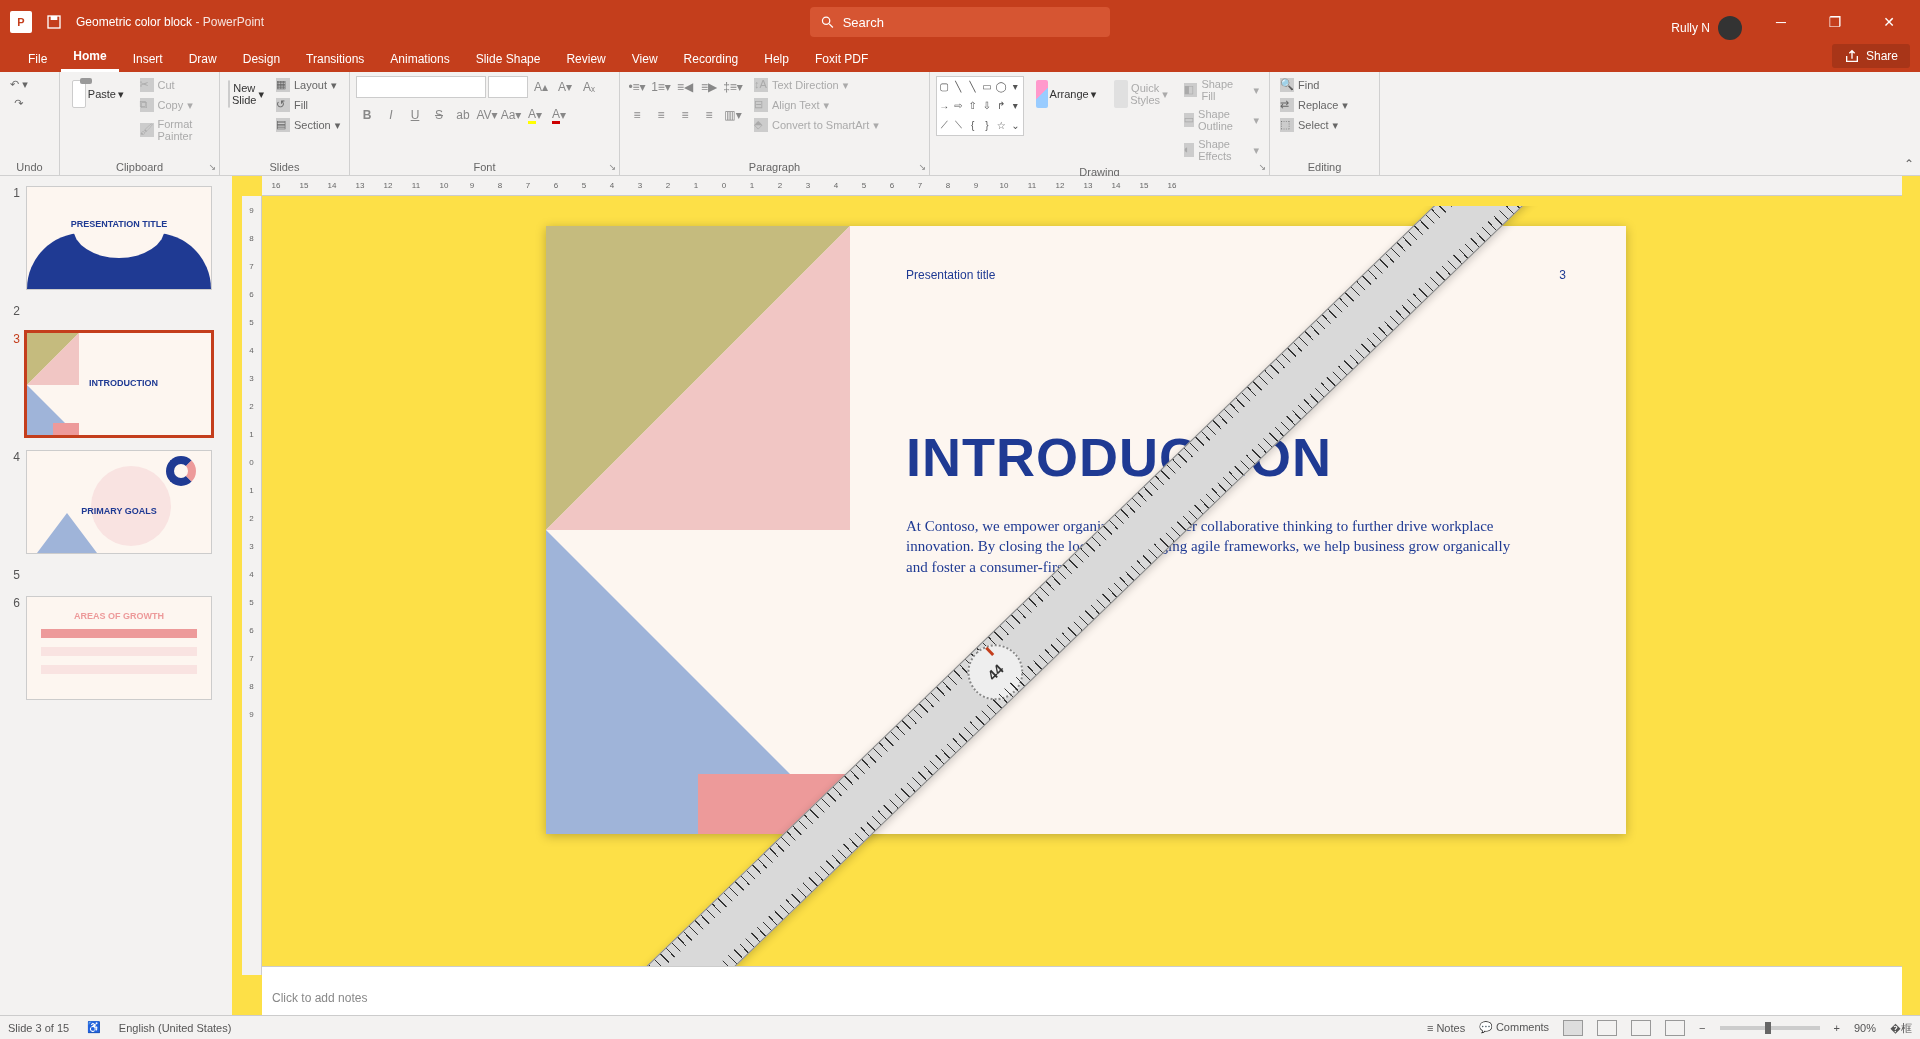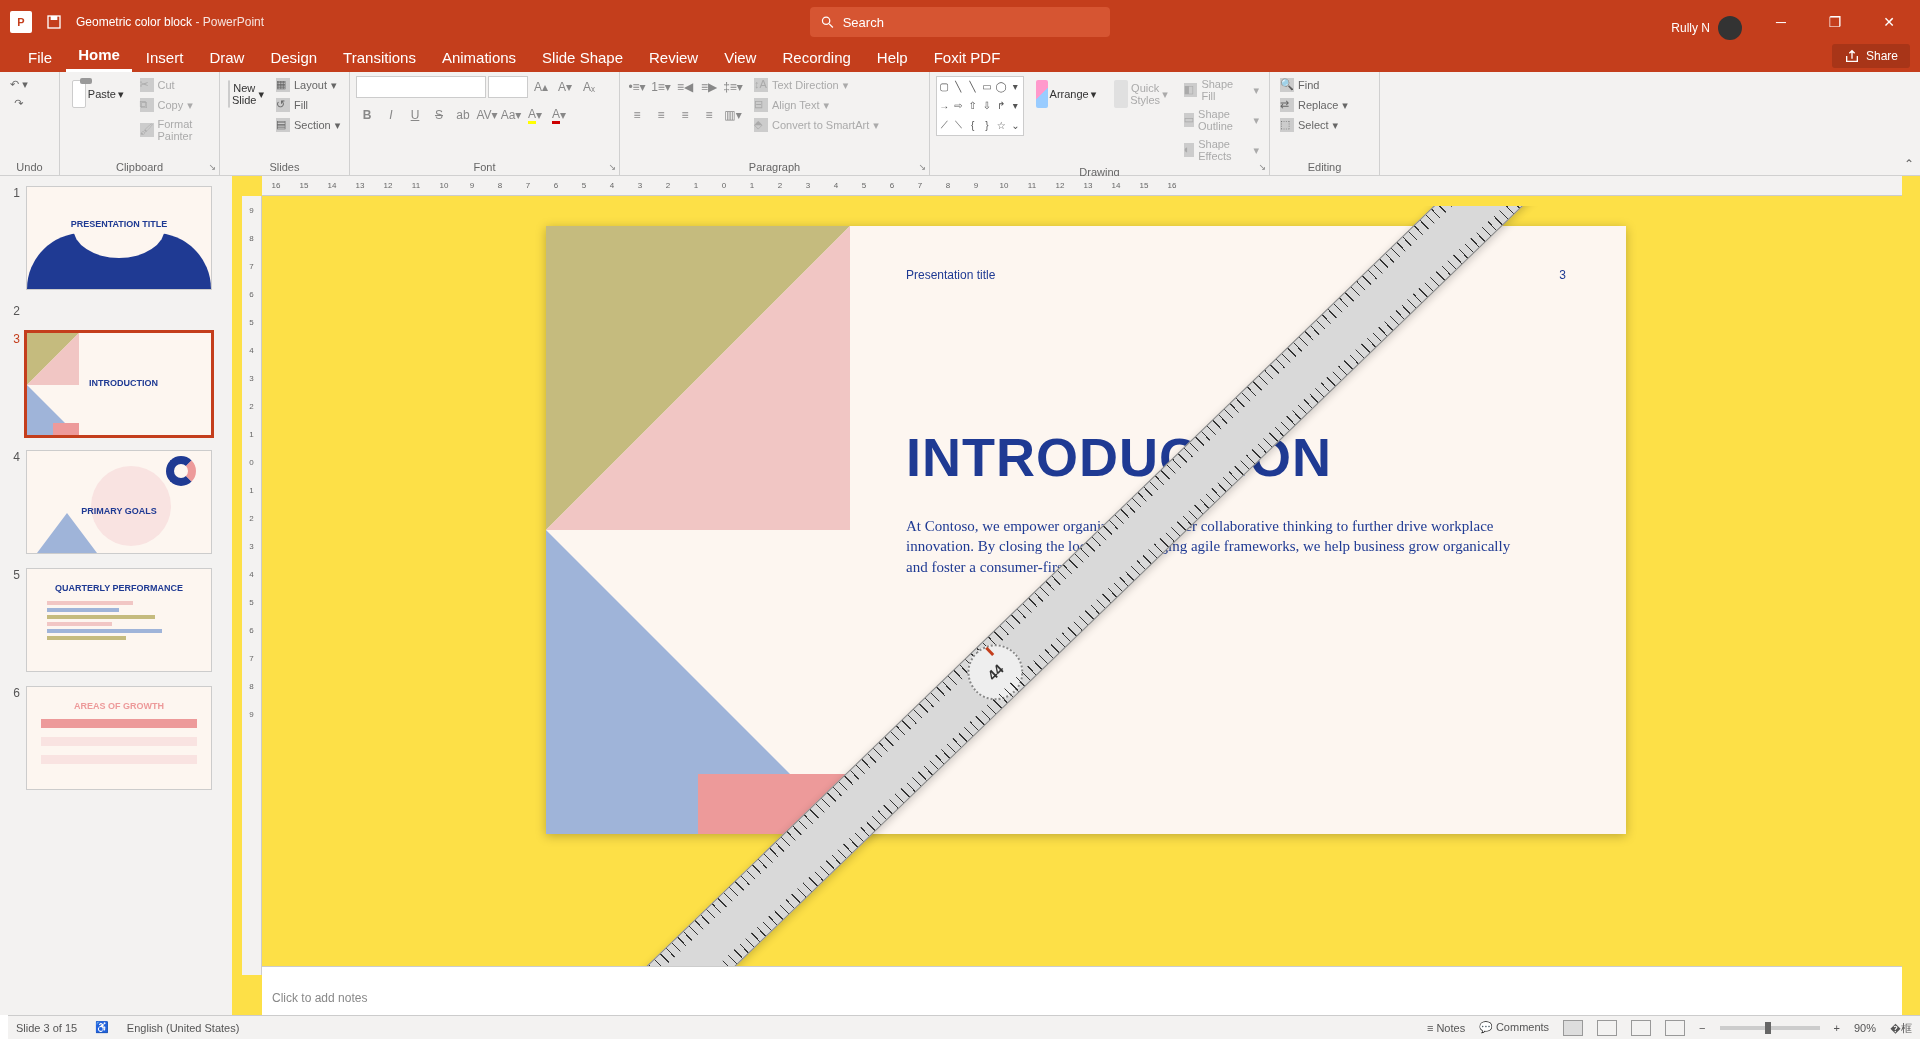--- a/index.html
+++ b/index.html
@@ -13,21 +13,21 @@
 .titlebar .search { position: absolute; left: 50%; transform: translateX(-50%); width: 300px; height: 30px; background: #d65532; border-radius: 4px; display: flex; align-items: center; padding: 0 10px; gap: 8px; color: #fff; }
 .titlebar .search input { background: transparent; border: none; color: #fff; font-size: 13px; outline: none; width: 100%; }
 .titlebar .search input::placeholder { color: #fff; }
 .titlebar .right { position: absolute; right: 0; display: flex; align-items: flex-end; gap: 8px; padding-right: 8px; }
 .titlebar .user { display: flex; align-items: center; gap: 8px; padding: 4px 8px; }
 .titlebar .avatar { width: 24px; height: 24px; background: #333; border-radius: 50%; }
 .titlebar .winbtn { width: 46px; height: 44px; display: flex; align-items: center; justify-content: center; font-size: 14px; }
 
 
 .menutabs { height: 28px; background: #c43e1c; display: flex; align-items: flex-end; padding-left: 16px; gap: 2px; }
-.menutabs .tab { padding: 6px 12px; color: #fff; font-size: 15px; cursor: pointer; }
+.menutabs .tab { padding: 6px 12px; color: #fff; font-size: 12px; cursor: pointer; }
 .menutabs .tab.active { border-bottom: 3px solid #fff; font-weight: 600; }
 .menutabs .share { margin-left: auto; margin-right: 10px; background: #a83518; padding: 4px 12px; border-radius: 3px; display: flex; align-items: center; gap: 6px; color: #fff; font-size: 12px; margin-bottom: 4px; }
 
 
 .ribbon { height: 104px; background: #f3f2f1; border-bottom: 1px solid #d0d0d0; display: flex; position: relative; }
 .ribbon-group { border-right: 1px solid #d0d0d0; display: flex; flex-direction: column; padding: 4px 6px 2px 6px; position: relative; }
 .ribbon-group .label { font-size: 11px; color: #666; text-align: center; padding-top: 2px; }
 .ribbon-group .body { flex: 1; display: flex; align-items: flex-start; gap: 6px; }
 .ribbon-btn-lg { display: flex; flex-direction: row; align-items: center; justify-content: center; gap: 2px; padding: 4px 6px; font-size: 11px; color: #333; min-width: 40px; }
 .ribbon-btn-lg .ico { width: 28px; height: 28px; background: #e0e0e0; border-radius: 2px; }
@@ -77,21 +77,21 @@
 .diag-ruler::before, .diag-ruler::after { content: ""; position: absolute; left: 0; right: 0; height: 12px; background-image: repeating-linear-gradient(90deg, #333 0 1px, transparent 1px 8px); }
 .diag-ruler::before { top: 0; }
 .diag-ruler::after { bottom: 0; }
 .diag-dial { position: absolute; width: 56px; height: 56px; border-radius: 50%; background: #eee; top: 50%; left: 41%; transform: translate(-50%, -50%); display: flex; align-items: center; justify-content: center; font-size: 14px; color: #333; border: 2px dotted #888; font-weight: bold;}
 .diag-dial::before { content:""; position:absolute; top:2px; right:14px; width:3px; height:10px; background:#c43e1c; }
 
 
 .notes { position: absolute; bottom: 0; left: 30px; right: 18px; height: 30px; background: #fff; border-top: 1px solid #ccc; padding: 24px 10px; font-size: 12px; color: #888; }
 
 
-.status { position: absolute; bottom: 0; left: 8px; right: 0; height: 24px; background: #f3f2f1; border-top: 1px solid #ccc; display: flex; align-items: center; font-size: 11px; color: #555; padding: 0 8px; gap: 18px; }
+.status { position: absolute; bottom: 0; left: 0; right: 0; height: 24px; background: #f3f2f1; border-top: 1px solid #ccc; display: flex; align-items: center; font-size: 11px; color: #555; padding: 0 8px; gap: 18px; }
 .status .right { margin-left: auto; display: flex; align-items: center; gap: 14px; }
 .status .viewbtn { width: 20px; height: 16px; border: 1px solid #999; }
 .zoom-slider { width: 100px; height: 4px; background: #ccc; position: relative; }
 .zoom-slider .handle { position: absolute; top: -4px; left: 45%; width: 6px; height: 12px; background: #666; }
 
 
 .shapes-gal { width: 110px; height: 60px; border: 1px solid #ccc; background: #fff; display: grid; grid-template-columns: repeat(6, 1fr); grid-template-rows: repeat(3, 1fr); }
 .shapes-gal div { border: 0; display:flex; align-items:center; justify-content:center; font-size:10px; color:#555; }
 
 svg.ico-svg { width: 16px; height: 16px; }
@@ -358,31 +358,20 @@
       <div class="thumb-num">4</div>
       <div class="thumb">
         <div style="position:absolute;left:10px;bottom:0;border-bottom:40px solid #9fb4d9;border-right:30px solid transparent;border-left:30px solid transparent"></div>
         <div style="position:absolute;right:15px;top:5px;width:30px;height:30px;border:8px solid #1f3a93;border-radius:50%;border-right-color:#ed9a9a"></div>
         <div style="position:absolute;left:35%;top:15%;width:80px;height:80px;background:#f9e3e1;border-radius:50%"></div>
         <div class="title-text" style="top:55px;left:0;right:0;text-align:center">PRIMARY GOALS</div>
       </div>
     </div>
     <div class="thumb-wrap">
       <div class="thumb-num">5</div>
-      <div class="thumb">
-        <div class="title-text" style="top:14px;left:0;right:0;text-align:center">QUARTERLY PERFORMANCE</div>
-        <div style="position:absolute;top:32px;left:20px;right:20px;bottom:10px;display:flex;flex-direction:column;gap:3px">
-          <div style="height:4px;width:60%;background:#f1c6c4"></div>
-            <div style="height:4px;width:50%;background:#9fb4d9"></div>
-            <div style="height:4px;width:75%;background:#c5bb7e"></div>
-            <div style="height:4px;width:45%;background:#f1c6c4"></div>
-            <div style="height:4px;width:80%;background:#9fb4d9"></div>
-            <div style="height:4px;width:55%;background:#c5bb7e"></div>
-        </div>
-      </div>
     </div>
     <div class="thumb-wrap">
       <div class="thumb-num">6</div>
       <div class="thumb">
         <div class="title-text" style="top:14px;left:0;right:0;text-align:center;color:#ed9a9a">AREAS OF GROWTH</div>
         <div style="position:absolute;top:32px;left:14px;right:14px;bottom:6px;display:flex;flex-direction:column">
           <div style="height:9px;background:#ed9a9a"></div>
             <div style="height:9px;background:#fdf6f0"></div>
             <div style="height:9px;background:#f9e3e1"></div>
             <div style="height:9px;background:#fdf6f0"></div>

